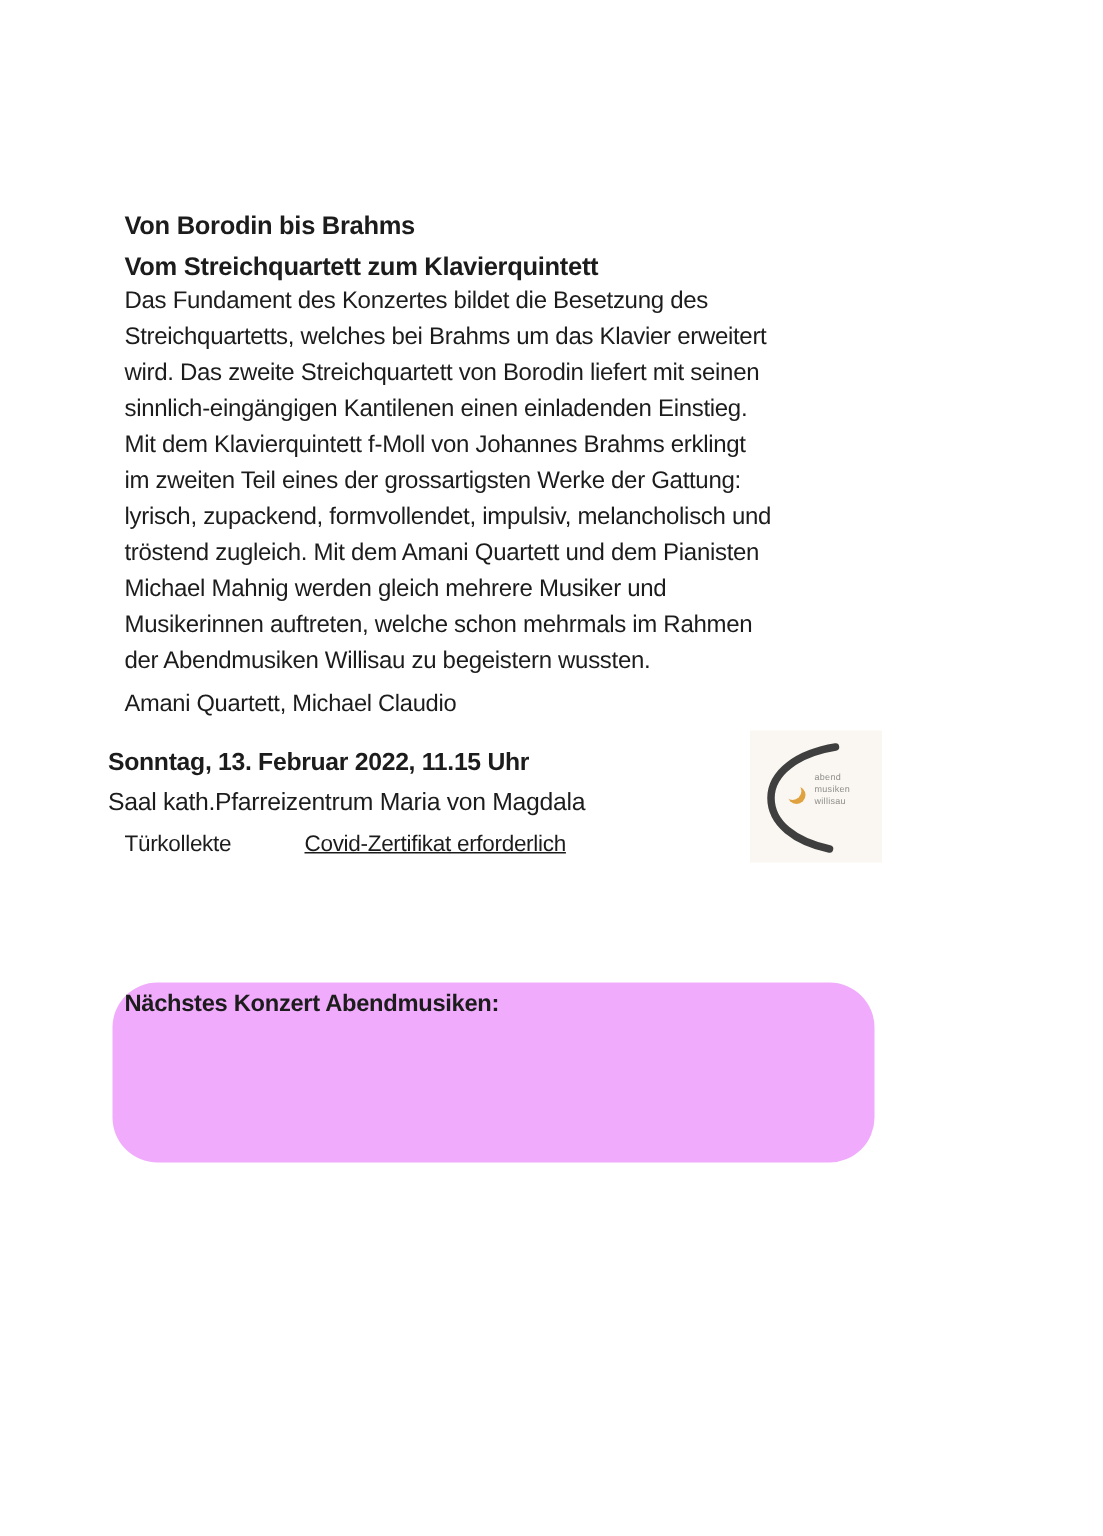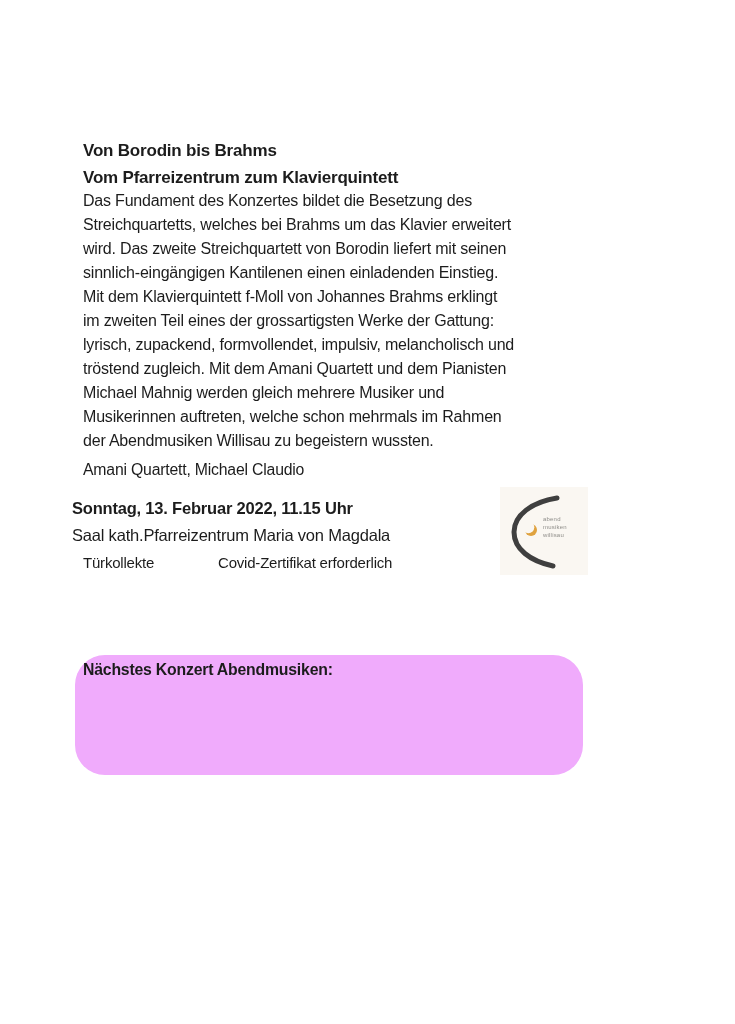--- a/index.html
+++ b/index.html
@@ -51,22 +51,23 @@
   .info-row {
     position: absolute;
     left: 83px;
     top: 554px;
     width: 420px;
     font-size: 15px;
     letter-spacing: -0.2px;
   }
   .info-row .covid {
     position: absolute;
-    left: 135px;
+    left: 120px;
     top: 0;
+    text-decoration: underline;
   }
   .logo {
     position: absolute;
     left: 500px;
     top: 487px;
     width: 88px;
     height: 88px;
     background: #faf7f2;
   }
   .logo svg { position: absolute; left: 0; top: 0; }
@@ -102,21 +103,21 @@
     white-space: pre-line;
   }
 </style>
 </head>
 <body>
 
 <div class="page">
 
   <div class="title-block">
     <div>Von Borodin bis Brahms</div>
-    <div>Vom Pfarreizentrum zum Klavierquintett</div>
+    <div>Vom Streichquartett zum Klavierquintett</div>
   </div>
 
   <div class="body-par">Das Fundament des Konzertes bildet die Besetzung des
 Streichquartetts, welches bei Brahms um das Klavier erweitert
 wird. Das zweite Streichquartett von Borodin liefert mit seinen
 sinnlich-eingängigen Kantilenen einen einladenden Einstieg.
 Mit dem Klavierquintett f-Moll von Johannes Brahms erklingt
 im zweiten Teil eines der grossartigsten Werke der Gattung:
 lyrisch, zupackend, formvollendet, impulsiv, melancholisch und
 tröstend zugleich. Mit dem Amani Quartett und dem Pianisten

